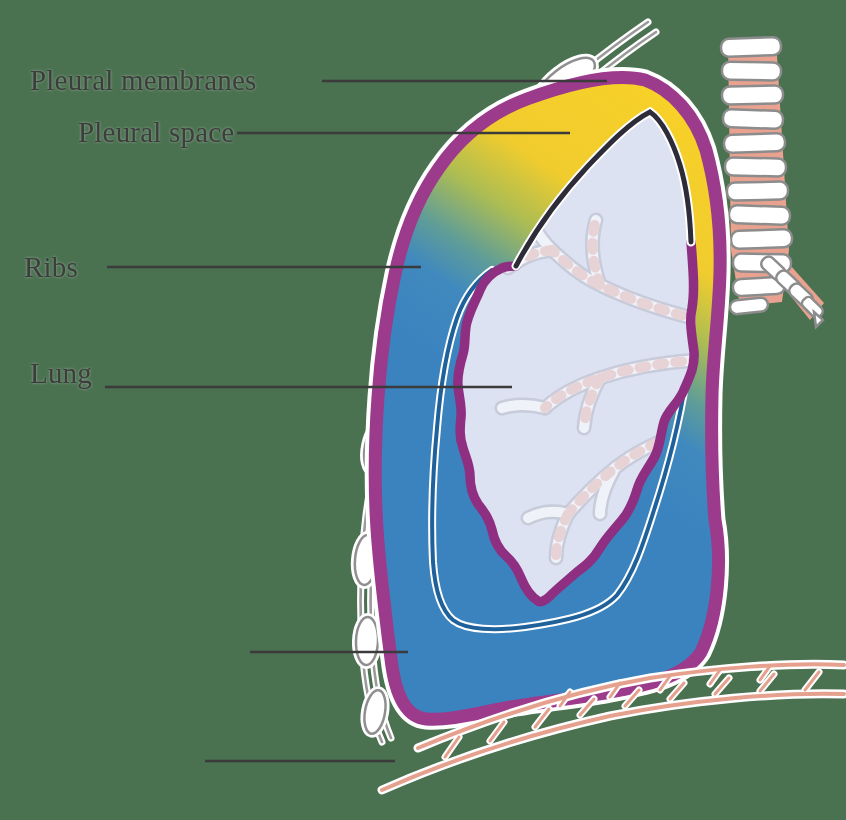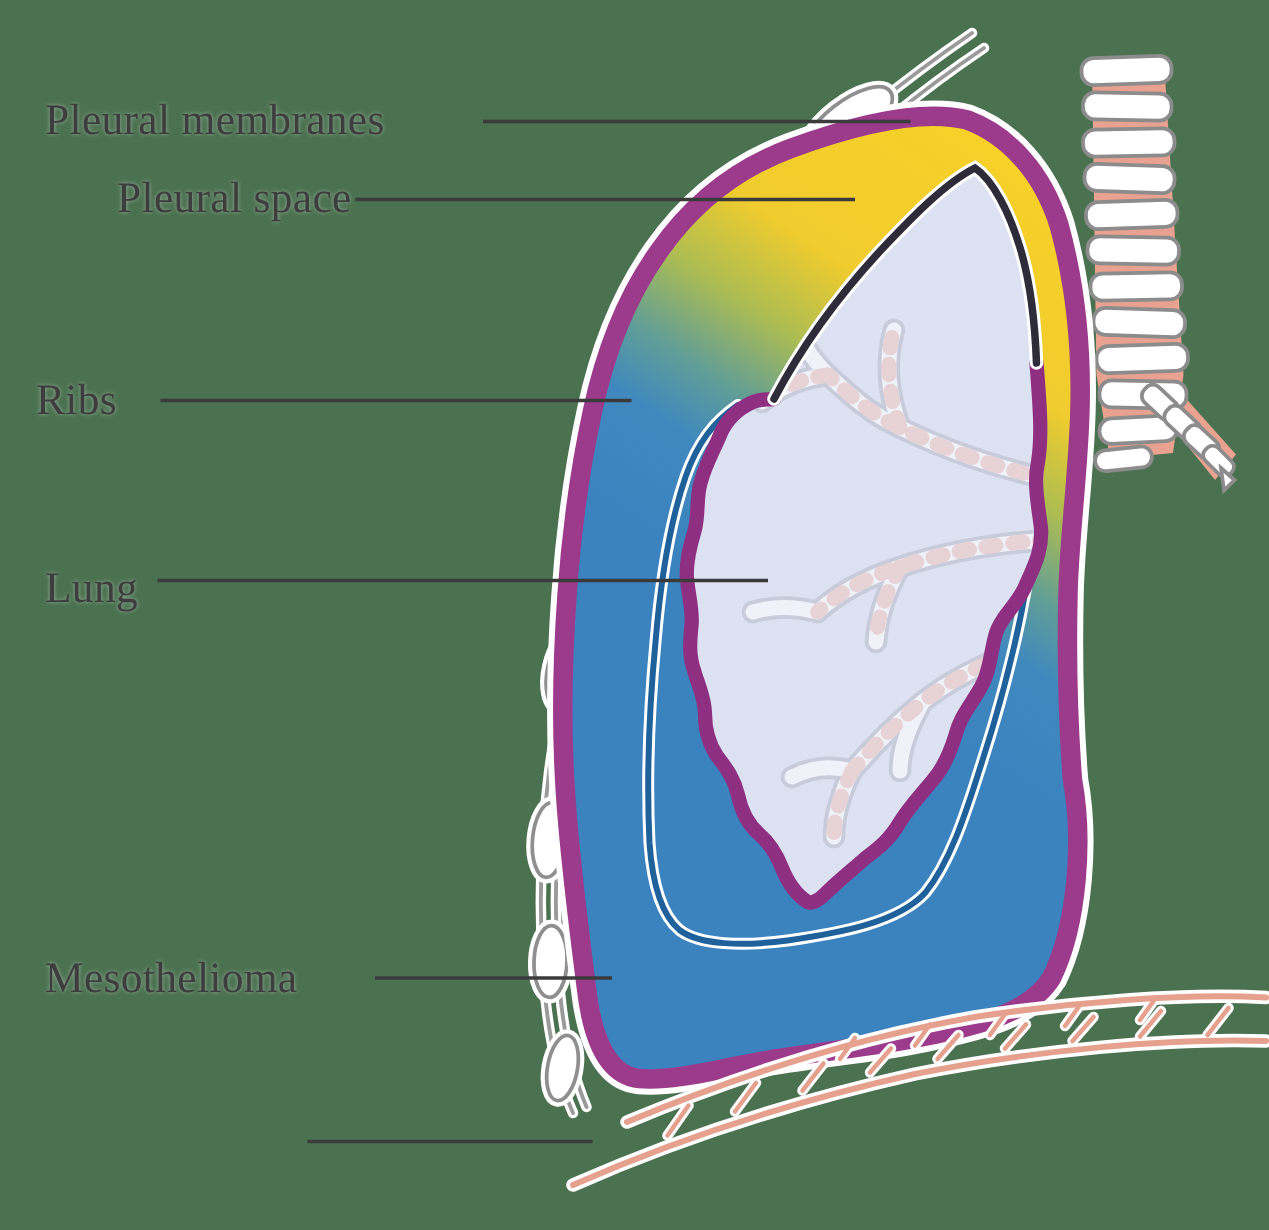--- a/index.html
+++ b/index.html
@@ -263,16 +263,15 @@
     <line x1="107" y1="267" x2="421" y2="267"></line>
     <line x1="105" y1="387" x2="512" y2="387"></line>
     <line x1="250" y1="652" x2="408" y2="652"></line>
     <line x1="205" y1="761" x2="395" y2="761"></line>
   </g>
 </svg>
 
 <div class="lbl" style="left:30px;top:64px;">Pleural membranes</div>
 <div class="lbl" style="left:30px;top:116px;margin-left:48px;">Pleural space</div>
 <div class="lbl" style="left:24px;top:251px;">Ribs</div>
-<div class="lbl" style="left:30px;top:376px;">Lung</div>
-<div class="lbl" style="left:30px;top:636px;">Mesothelioma</div>
+<div class="lbl" style="left:30px;top:357px;">Lung</div>
 
 </div>
 
 </body></html>

